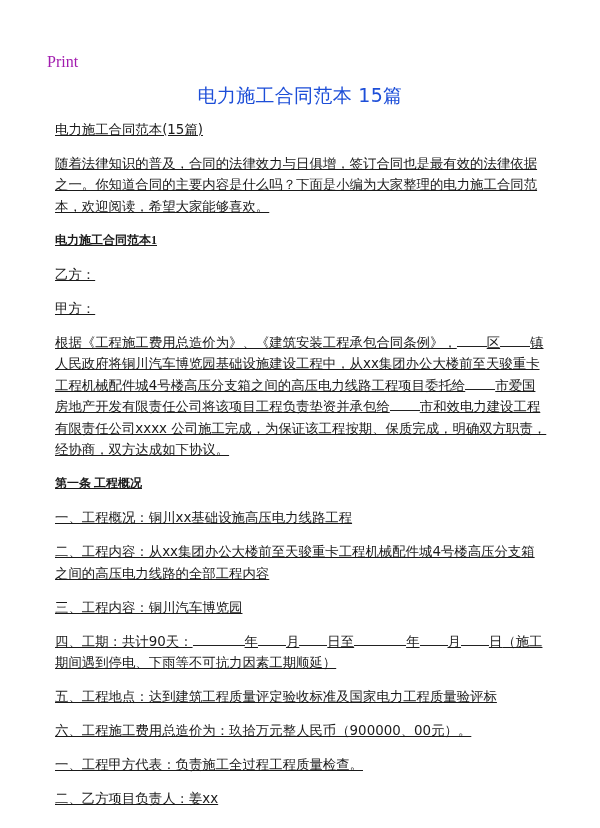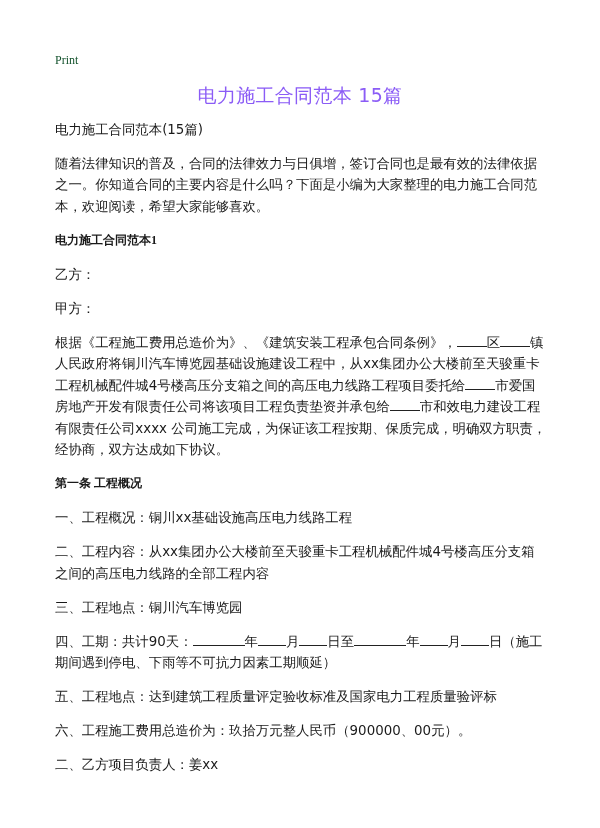--- a/index.html
+++ b/index.html
@@ -2,34 +2,34 @@
 <html><head>
 <meta charset="utf-8">
 <style>
   html, body { margin: 0; padding: 0; background: #ffffff; }
   body {
     width: 600px; height: 828px; overflow: hidden; position: relative;
     font-family: "DejaVu Sans", "Liberation Sans", sans-serif;
     color: #111111;
   }
   .print-label {
-    position: absolute; left: 55px; top: 53px;
+    position: absolute; left: 47px; top: 53px;
     font-family: "Liberation Serif", "DejaVu Serif", serif;
-    font-size: 12px; color: #14532d;
+    font-size: 16px; color: #a21caf;
   }
   .title {
     position: absolute; left: 0; width: 600px; top: 83px;
-    text-align: center; font-size: 19px; color: #8b5cf6;
+    text-align: center; font-size: 19px; color: #1d4ed8;
     letter-spacing: 0.3px;
   }
   .content {
     position: absolute; left: 55px; top: 119px; width: 492px;
     font-size: 13.4px; line-height: 21.5px; color: #1a1a1a;
   }
-  .content p { margin: 0 0 12.5px 0; }
+  .content p { margin: 0 0 12.5px 0; text-decoration: underline; }
   .content p.subtitle { margin-bottom: 12px; }
   .content p.heading { font-weight: bold; font-family: "Liberation Serif", "DejaVu Serif", serif; font-size: 12px; }
   .blank { display: inline-block; border-bottom: 1px solid #222; height: 14px; vertical-align: baseline; }
   .w30 { width: 30px; }
   .w50 { width: 52px; }
   .w28 { width: 28px; }
 </style>
 </head>
 <body>
 
@@ -41,19 +41,20 @@
   <p class="subtitle">电力施工合同范本(15篇)</p>
   <p>随着法律知识的普及，合同的法律效力与日俱增，签订合同也是最有效的法律依据之一。你知道合同的主要内容是什么吗？下面是小编为大家整理的电力施工合同范本，欢迎阅读，希望大家能够喜欢。</p>
   <p class="heading">电力施工合同范本1</p>
   <p>乙方：</p>
   <p>甲方：</p>
   <p><span>根据《工程施工费用总造价为》、《建筑安装工程承包合同条例》，</span><span class="blank w30"></span><span>区</span><span class="blank w30"></span><span>镇人民政府将铜川汽车博览园基础设施建设工程中，从xx集团办公大楼前至天骏重卡工程机械配件城4号楼高压分支箱之间的高压电力线路工程项目委托给</span><span class="blank w30"></span><span>市爱国房地产开发有限责任公司将该项目工程负责垫资并承包给</span><span class="blank w30"></span><span>市和效电力建设工程有限责任公司xxxx 公司施工完成，为保证该工程按期、保质完成，明确双方职责，经协商，双方达成如下协议。</span></p>
 
   <p class="heading">第一条 工程概况</p>
   <p>一、工程概况：铜川xx基础设施高压电力线路工程</p>
   <p>二、工程内容：从xx集团办公大楼前至天骏重卡工程机械配件城4号楼高压分支箱之间的高压电力线路的全部工程内容</p>
-  <p>三、工程地点：铜川汽车博览园</p>
+  <p>三、工程内容：铜川汽车博览园</p>
   <p><span>四、工期：共计90天：</span><span class="blank w50"></span><span>年</span><span class="blank w28"></span><span>月</span><span class="blank w28"></span><span>日至</span><span class="blank w50"></span><span>年</span><span class="blank w28"></span><span>月</span><span class="blank w28"></span><span>日</span><span>（施工期间遇到停电、下雨等不可抗力因素工期顺延）</span></p>
   <p>五、工程地点：达到建筑工程质量评定验收标准及国家电力工程质量验评标</p>
   <p>六、工程施工费用总造价为：玖拾万元整人民币（900000、00元）。</p>
 
+  <p>一、工程甲方代表：负责施工全过程工程质量检查。</p>
   <p>二、乙方项目负责人：姜xx</p>
 </div>
 
 </body></html>

